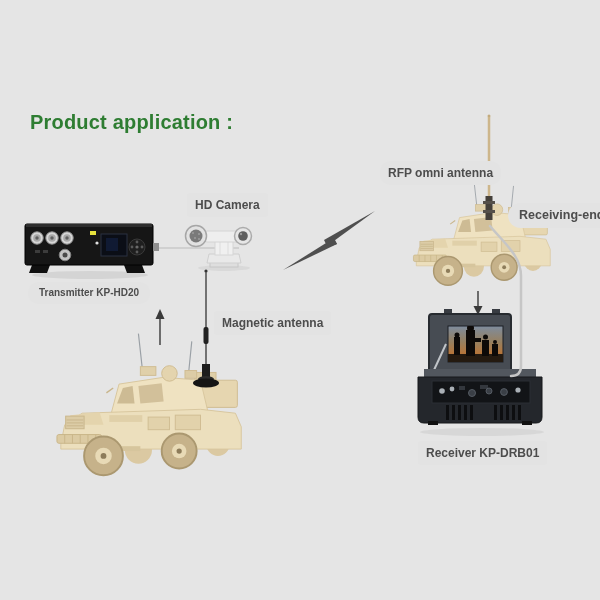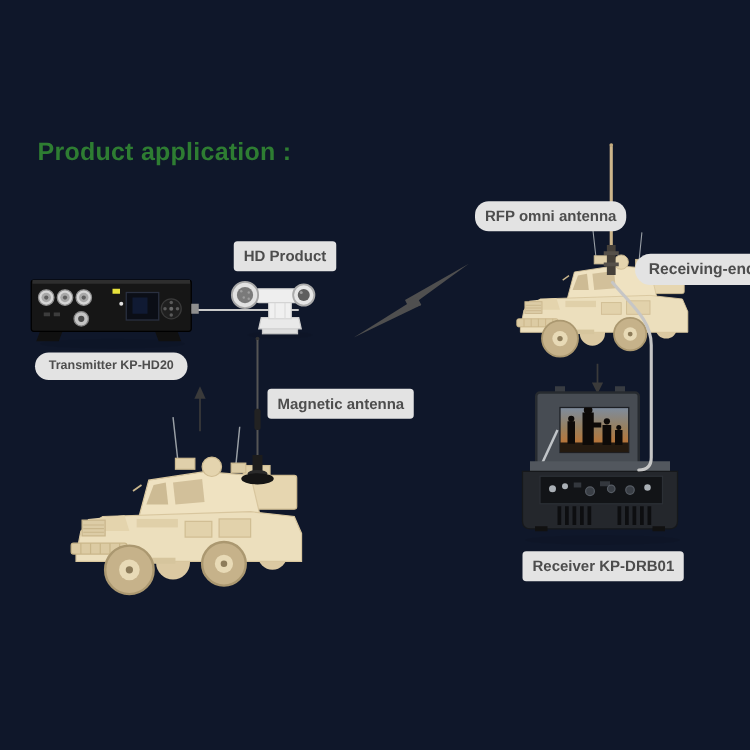--- a/index.html
+++ b/index.html
@@ -2,21 +2,21 @@
 <html style="--title-green: #2e7d32; --label-bg: #e3e3e3; --label-text: #4d4d4d; --vehicle-tan: #ecdfbd; --device-black: #161616; --screen-sunset-orange: #b5763c; --cable-gray: #c6c6c6;"><head>
 <meta charset="utf-8">
 <style>
   :root{
     --title-green:#2e7d32;
     --label-bg:#e3e3e3;
     --label-text:#4d4d4d;
   }
   html,body{margin:0;padding:0;}
   body{font-family:"Liberation Sans",sans-serif;background:#ffffff;}
-  .stage{position:relative;width:600px;height:600px;background:#0f172a;overflow:hidden;}
+  .stage{position:relative;width:600px;height:600px;background:#e5e5e5;overflow:hidden;}
   .stage svg{position:absolute;left:0;top:0;z-index:1;}
   .page-title{
     position:absolute;left:30px;top:111px;z-index:3;
     font-size:20px;font-weight:700;color:var(--title-green);letter-spacing:0.2px;
   }
   .tag{
     position:absolute;z-index:2;background:var(--label-bg);color:var(--label-text);
     font-weight:700;white-space:nowrap;line-height:1;
   }
   .tag.rect{border-radius:3px;padding:6px 8px;font-size:12px;}
@@ -222,19 +222,19 @@
         <rect x="518" y="405" width="3" height="15"></rect>
       </g>
       <rect x="428" y="421" width="10" height="4" fill="#111111"></rect>
       <rect x="522" y="421" width="10" height="4" fill="#111111"></rect>
     </g>
 
     <path d="M490,226 C505,244 521,256 521,276 L521,366 C521,373 517,376 511,376" stroke="#c6c6c6" stroke-width="2.5" fill="none" stroke-linecap="round"></path>
   </svg>
 
   <div class="tag pill transmitter">Transmitter KP-HD20</div>
-  <div class="tag rect hdcam">HD Product</div>
+  <div class="tag rect hdcam">HD Camera</div>
   <div class="tag rect magnetic">Magnetic antenna</div>
   <div class="tag rect rfp">RFP omni antenna</div>
   <div class="tag pill recvend">Receiving-end</div>
   <div class="tag rect receiver">Receiver KP-DRB01</div>
 
 </div>
 
 </body></html>

